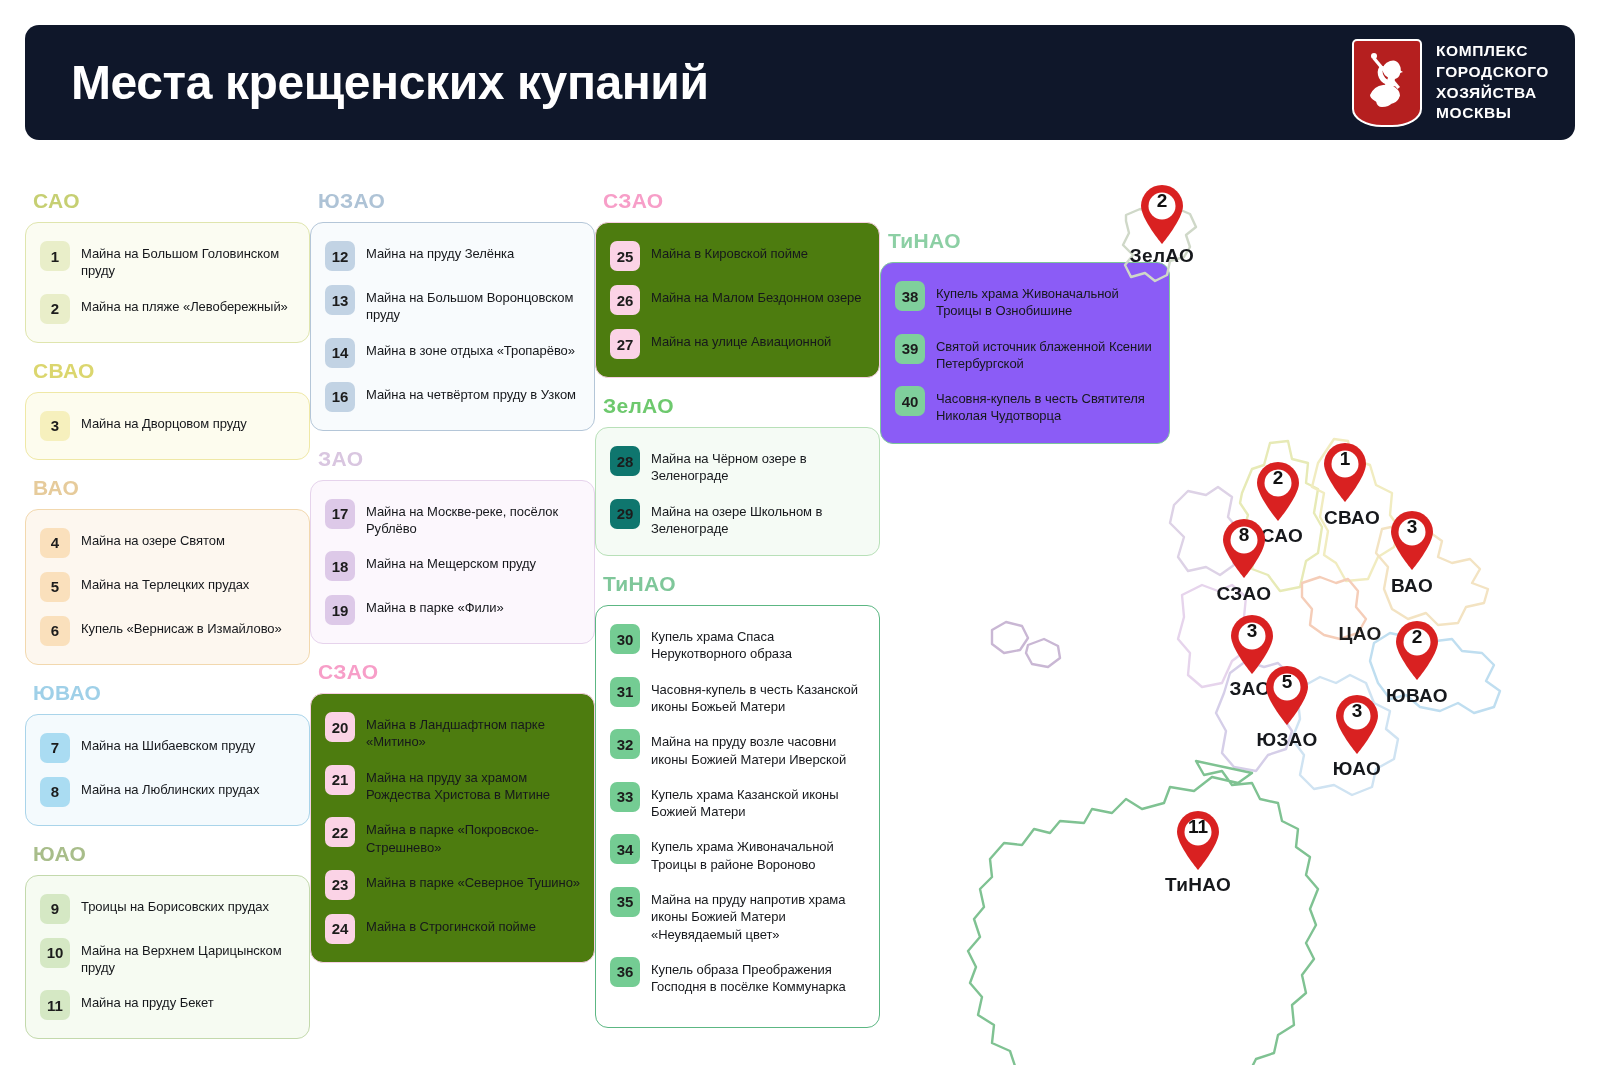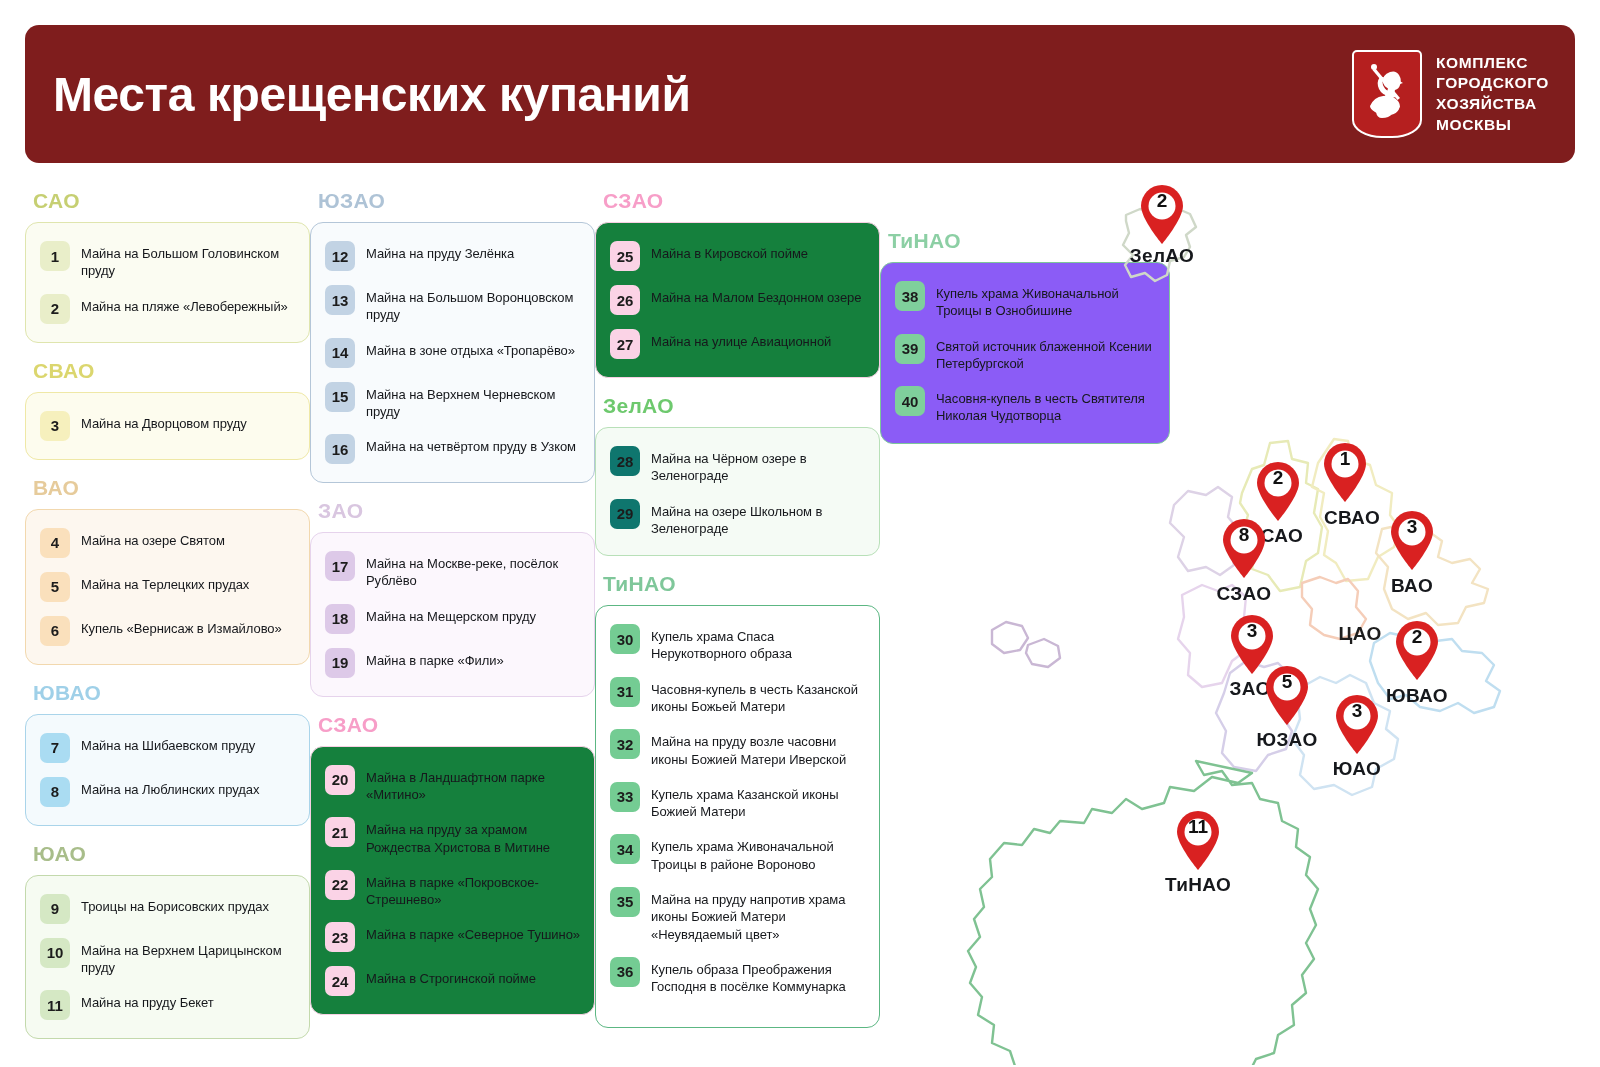--- a/index.html
+++ b/index.html
@@ -7,25 +7,25 @@
     width: 1600px; height: 1067px;
     background: #ffffff;
     font-family: "Liberation Sans", "DejaVu Sans", sans-serif;
     overflow: hidden;
   }
   .page { position: relative; width: 1600px; height: 1067px; }
 
   
   .header {
     position: absolute; left: 25px; top: 25px;
-    width: 1550px; height: 138px;
-    background: #7f1d1d;
+    width: 1550px; height: 115px;
+    background: #0f172a;
     border-radius: 14px;
     display: flex; align-items: center; justify-content: space-between;
-    padding: 0 26px 0 28px;
+    padding: 0 26px 0 46px;
   }
   .header-title {
     color: #ffffff;
     font-size: 48px;
     font-weight: bold;
     letter-spacing: -0.4px;
     white-space: nowrap;
   }
   .logo { display: flex; align-items: center; gap: 14px; }
   .logo-crest {
@@ -115,21 +115,21 @@
 
   .t-yuzao { color: #aec3d6; }
   .c-yuzao { border-color: #b4c6d8; background: #f8fbfd; }
   .b-yuzao { background: #c2d3e4; text-align: right; }
 
   .t-zao   { color: #d9c6e0; }
   .c-zao   { border-color: #e6d3ec; background: #fcf7fd; }
   .b-zao   { background: #ddc9e8; }
 
   .t-szao  { color: #f79ec8; }
-  .c-szao  { border-color: #f7cfe3; background: #15803d; }
+  .c-szao  { border-color: #f7cfe3; background: #4d7c0f; }
   .b-szao  { background: #fbd3e6; }
 
   .t-zelao { color: #6ec96e; }
   .c-zelao { border-color: #b8e0b8; background: #f5fbf5; }
   .b-zelao { background: #0f766e; }
 
   .t-tinao { color: #7fc79a; }
   .c-tinao { border-color: #5cb783; background: #ffffff; }
   .b-tinao { background: #74cc93; }
 
@@ -272,24 +272,20 @@
             </div>
             <div class="row">
               <div class="badge b-yuzao">13</div>
               <div class="row-text">Майна на Большом Воронцовском пруду</div>
             </div>
             <div class="row">
               <div class="badge b-yuzao">14</div>
               <div class="row-text">Майна в зоне отдыха «Тропарёво»</div>
             </div>
             <div class="row">
-              <div class="badge b-yuzao">15</div>
-              <div class="row-text">Майна на Верхнем Черневском пруду</div>
-            </div>
-            <div class="row">
               <div class="badge b-yuzao">16</div>
               <div class="row-text">Майна на четвёртом пруду в Узком</div>
             </div>
           </div>
         </div>
         <div class="group">
           <div class="group-title t-zao">ЗАО</div>
           <div class="card c-zao">
             <div class="row">
               <div class="badge b-zao">17</div>

